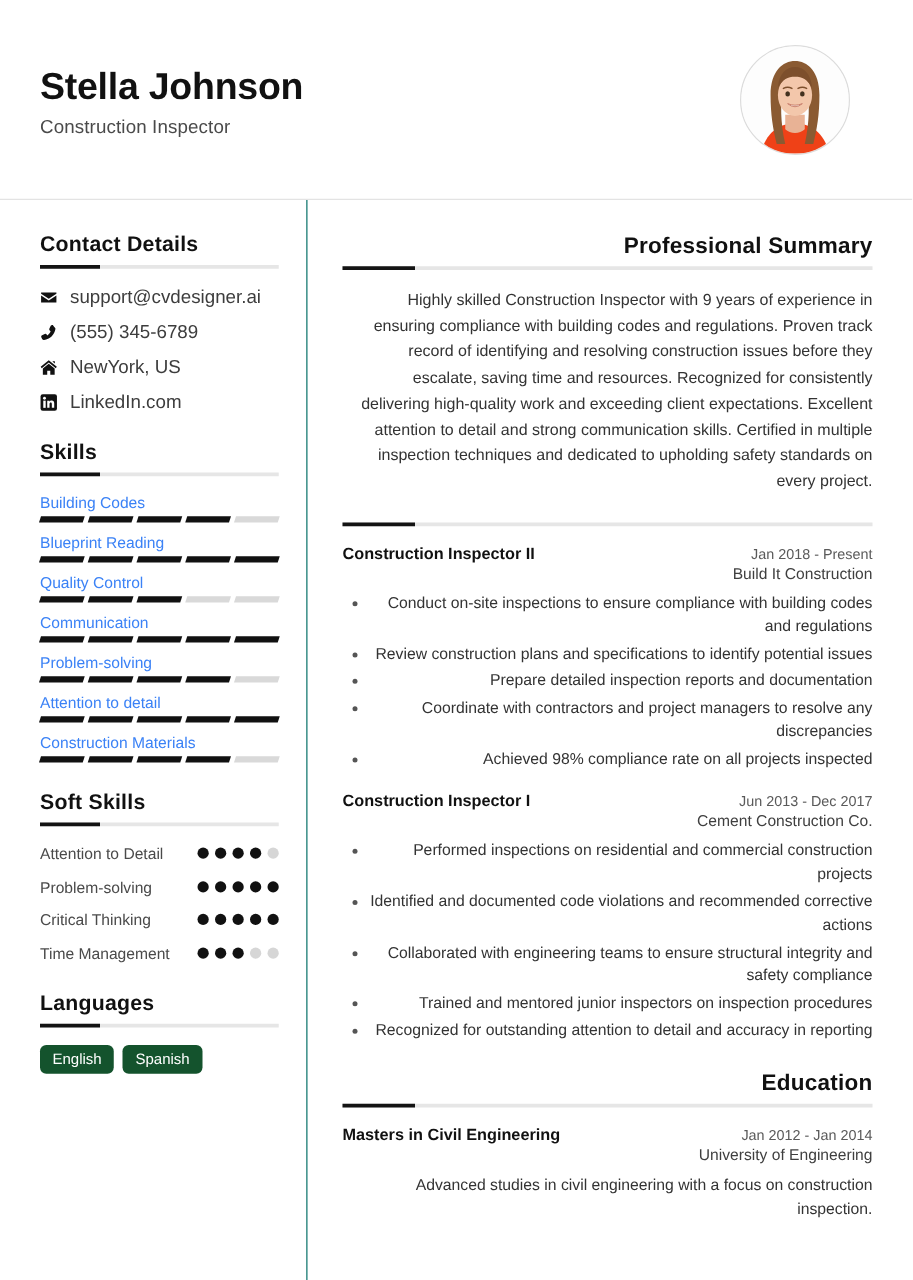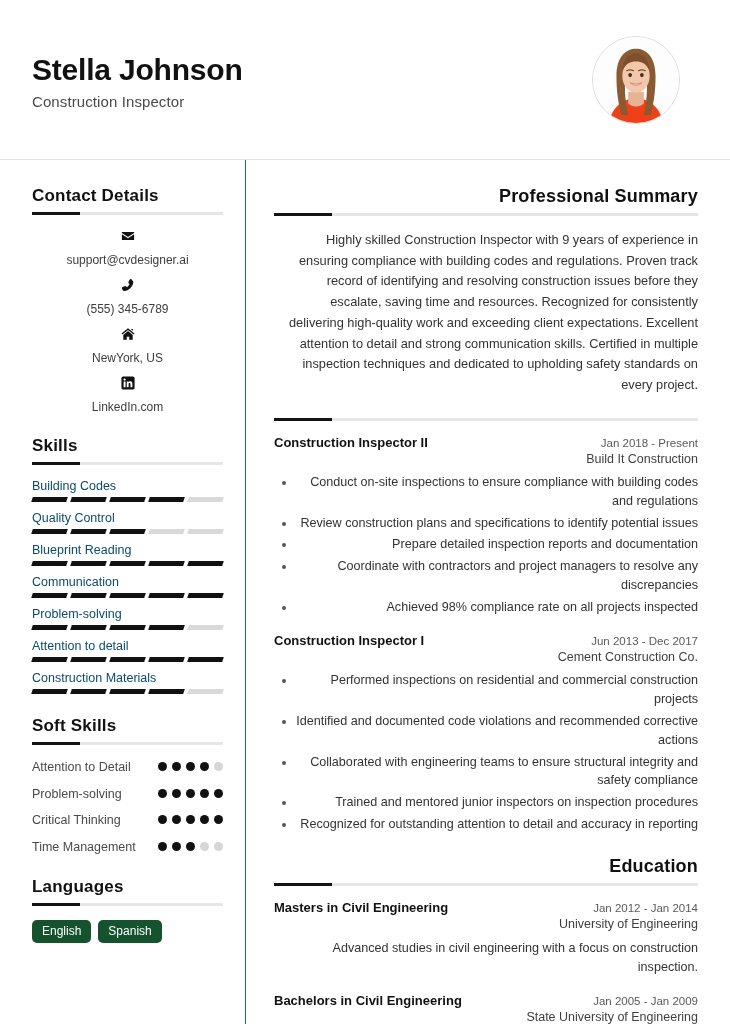--- a/index.html
+++ b/index.html
@@ -79,37 +79,36 @@
   }
   .sec-rule.right::before { width: 58px; }
   .sec-body { margin-top: 14px; }
 
   
   .contact-row {
     display: flex;
     align-items: center;
     gap: 10px;
     margin-bottom: 11px;
-    font-size: 12px;
+    font-size: 15px;
     color: #3d3d3d;
-    flex-direction: column;
   }
   .c-icon {
     width: 14px; height: 14px;
     flex: 0 0 14px;
     display: flex; align-items: center; justify-content: center;
     color: #111;
   }
   .c-icon svg { display: block; }
 
   
   .skill-item { margin-bottom: 9px; }
   .skill-label {
     font-size: 12.5px;
-    color: #0c4a6e;
+    color: #3b82f6;
     margin-bottom: 4px;
   }
   .bar-track { display: flex; gap: 4px; }
   .bar-seg {
     height: 5px;
     flex: 1;
     background: #d9d9d9;
     transform: skewX(-18deg);
   }
   .bar-seg.on { background: #111111; }
@@ -282,37 +281,37 @@
               <div class="skill-label">Building Codes</div>
               <div class="bar-track">
                 <span class="bar-seg on"></span>
                 <span class="bar-seg on"></span>
                 <span class="bar-seg on"></span>
                 <span class="bar-seg on"></span>
                 <span class="bar-seg"></span>
               </div>
             </div>
             <div class="skill-item">
+              <div class="skill-label">Blueprint Reading</div>
+              <div class="bar-track">
+                <span class="bar-seg on"></span>
+                <span class="bar-seg on"></span>
+                <span class="bar-seg on"></span>
+                <span class="bar-seg on"></span>
+                <span class="bar-seg on"></span>
+              </div>
+            </div>
+            <div class="skill-item">
               <div class="skill-label">Quality Control</div>
               <div class="bar-track">
                 <span class="bar-seg on"></span>
                 <span class="bar-seg on"></span>
                 <span class="bar-seg on"></span>
                 <span class="bar-seg"></span>
                 <span class="bar-seg"></span>
-              </div>
-            </div>
-            <div class="skill-item">
-              <div class="skill-label">Blueprint Reading</div>
-              <div class="bar-track">
-                <span class="bar-seg on"></span>
-                <span class="bar-seg on"></span>
-                <span class="bar-seg on"></span>
-                <span class="bar-seg on"></span>
-                <span class="bar-seg on"></span>
               </div>
             </div>
             <div class="skill-item">
               <div class="skill-label">Communication</div>
               <div class="bar-track">
                 <span class="bar-seg on"></span>
                 <span class="bar-seg on"></span>
                 <span class="bar-seg on"></span>
                 <span class="bar-seg on"></span>
                 <span class="bar-seg on"></span>
@@ -458,25 +457,18 @@
         <div class="sec-rule right"></div>
         <div class="sec-body" id="edu-list">
             <div class="entry">
               <div class="entry-head">
                 <div class="entry-role">Masters in Civil Engineering</div>
                 <div class="entry-date">Jan 2012 - Jan 2014</div>
               </div>
               <div class="entry-org">University of Engineering</div>
               <div class="entry-desc">Advanced studies in civil engineering with a focus on construction inspection.</div>
             </div>
-            <div class="entry">
-              <div class="entry-head">
-                <div class="entry-role">Bachelors in Civil Engineering</div>
-                <div class="entry-date">Jan 2005 - Jan 2009</div>
-              </div>
-              <div class="entry-org">State University of Engineering</div>
-            </div>
           </div>
       </div>
 
     </div>
   </div>
 </div>
 
 </body></html>

